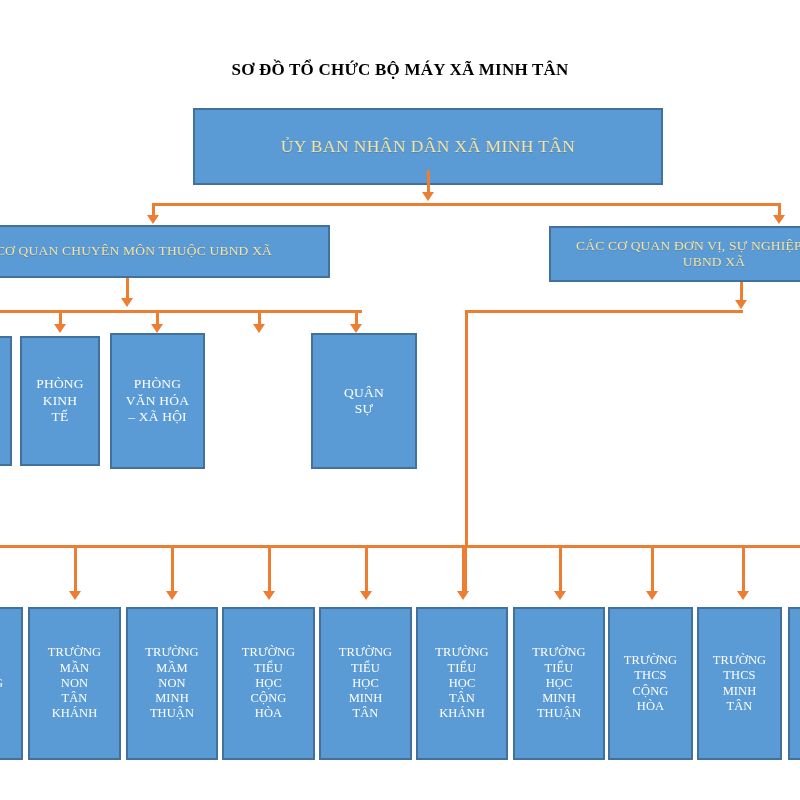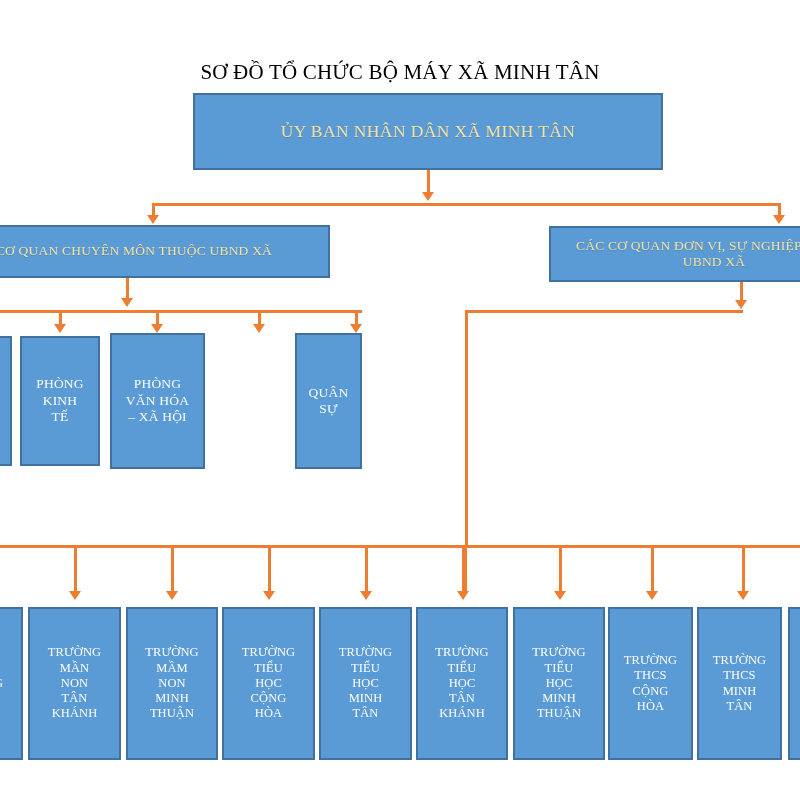--- a/index.html
+++ b/index.html
@@ -21,22 +21,22 @@
   }
 
   
   .chart-title {
     position: absolute;
     left: 0;
     top: 60px;
     width: 800px;
     text-align: center;
     font-family: "Liberation Serif", "DejaVu Serif", serif;
-    font-weight: normal;
-    font-size: 21px;
+    font-weight: bold;
+    font-size: 17px;
     letter-spacing: 0.2px;
     color: #000000;
     white-space: nowrap;
   }
 
   
   .node {
     position: absolute;
     box-sizing: border-box;
     background: #5B9BD5;
@@ -88,21 +88,21 @@
     border-top: 9px solid #ED7D31;
   }
 </style>
 </head>
 <body>
 
 <div id="chart">
 
   <div class="chart-title">SƠ ĐỒ TỔ CHỨC BỘ MÁY XÃ MINH TÂN</div>
 
-  <div class="node root gold" style="left:193px; top:93px; width:470px; height:77px;">
+  <div class="node root gold" style="left:193px; top:108px; width:470px; height:77px;">
     <span class="label">ỦY BAN NHÂN DÂN XÃ MINH TÂN</span>
   </div>
 
   <div class="conn v" style="left:427px; top:170px; height:24px;"></div>
   <div class="arrow-down" style="left:422px; top:192px;"></div>
 
   <div class="conn h" style="left:152px; top:203px; width:629px;"></div>
 
   <div class="conn v" style="left:152px; top:203px; height:14px;"></div>
   <div class="arrow-down" style="left:147px; top:215px;"></div>
@@ -146,21 +146,21 @@
 TẾ</span>
   </div>
 
   <div class="node dept white" style="left:110px; top:333px; width:95px; height:136px;">
     <span class="label">PHÒNG
 VĂN HÓA
 – XÃ HỘI</span>
   </div>
 
 
-  <div class="node dept white" style="left:295px; top:333px; width:67px; height:136px;">
+  <div class="node dept white" style="left:311px; top:333px; width:106px; height:136px;">
     <span class="label">QUÂN
 SỰ</span>
   </div>
 
   <div class="conn v" style="left:740px; top:282px; height:22px;"></div>
   <div class="arrow-down" style="left:735px; top:300px;"></div>
   <div class="conn h" style="left:465px; top:310px; width:278px;"></div>
   <div class="conn v" style="left:465px; top:310px; height:238px;"></div>
 
   <div class="conn h" style="left:-40px; top:545px; width:880px;"></div>

